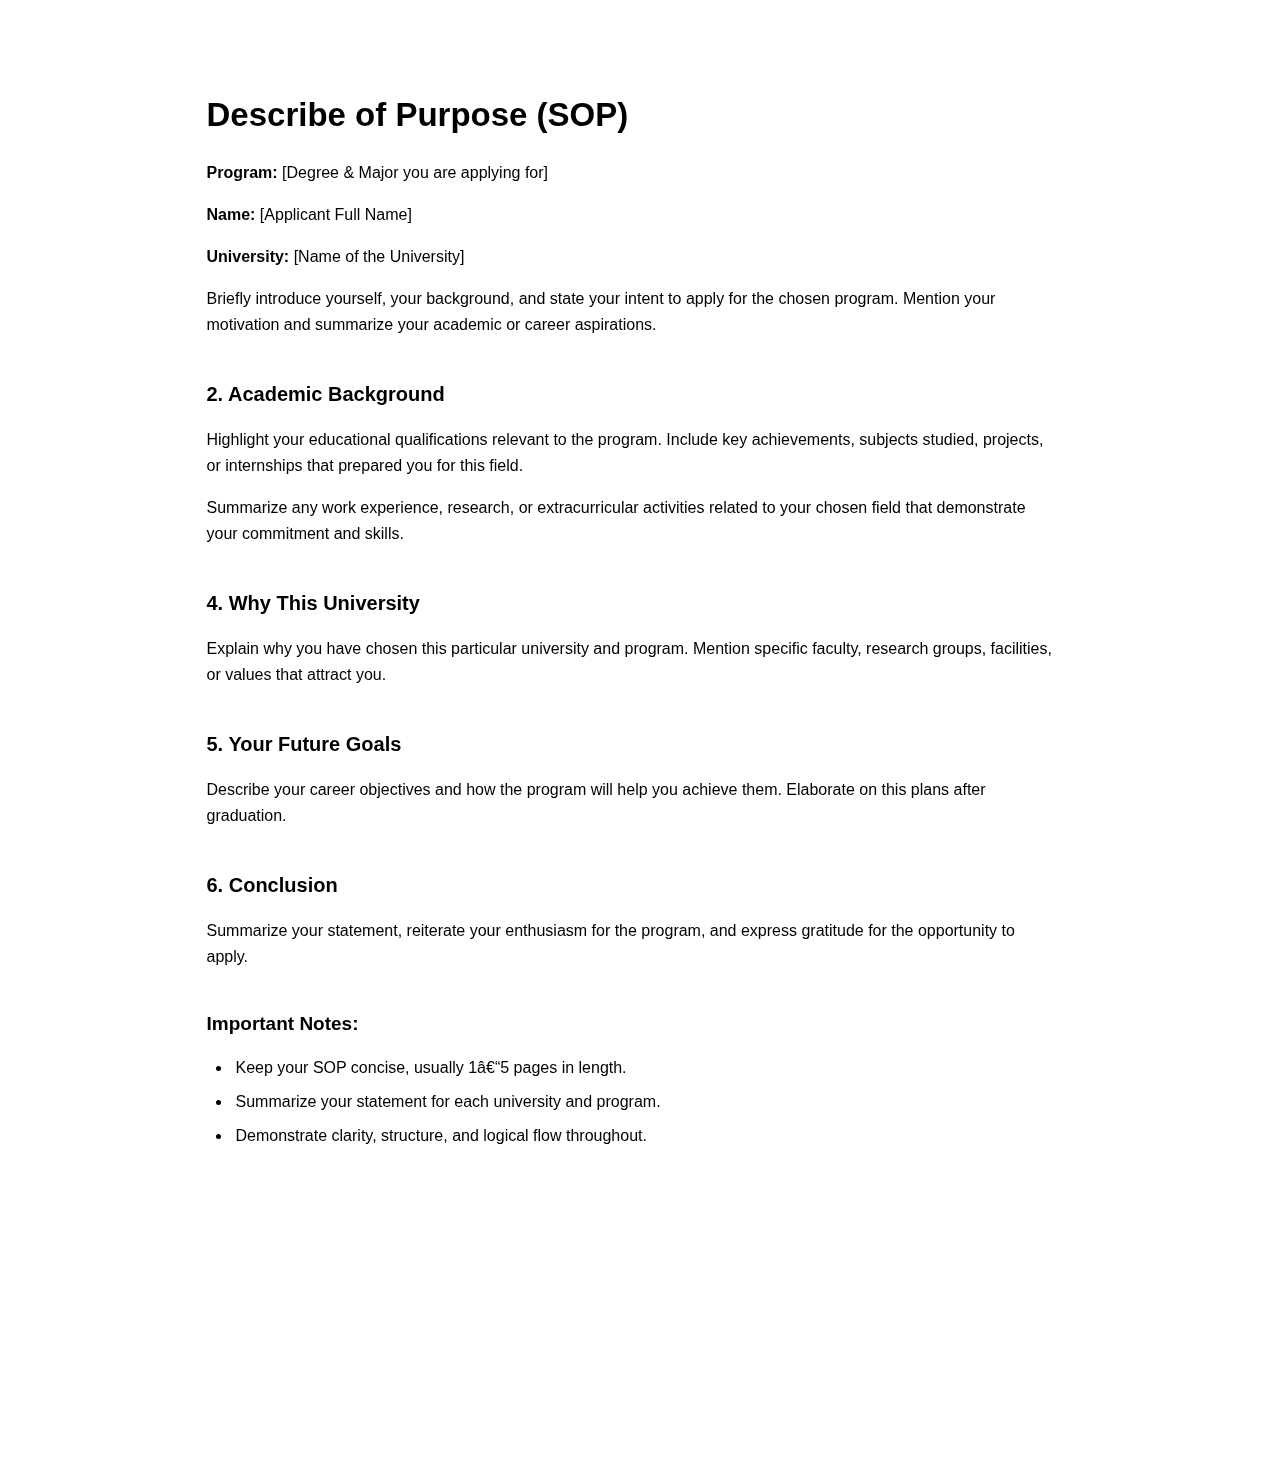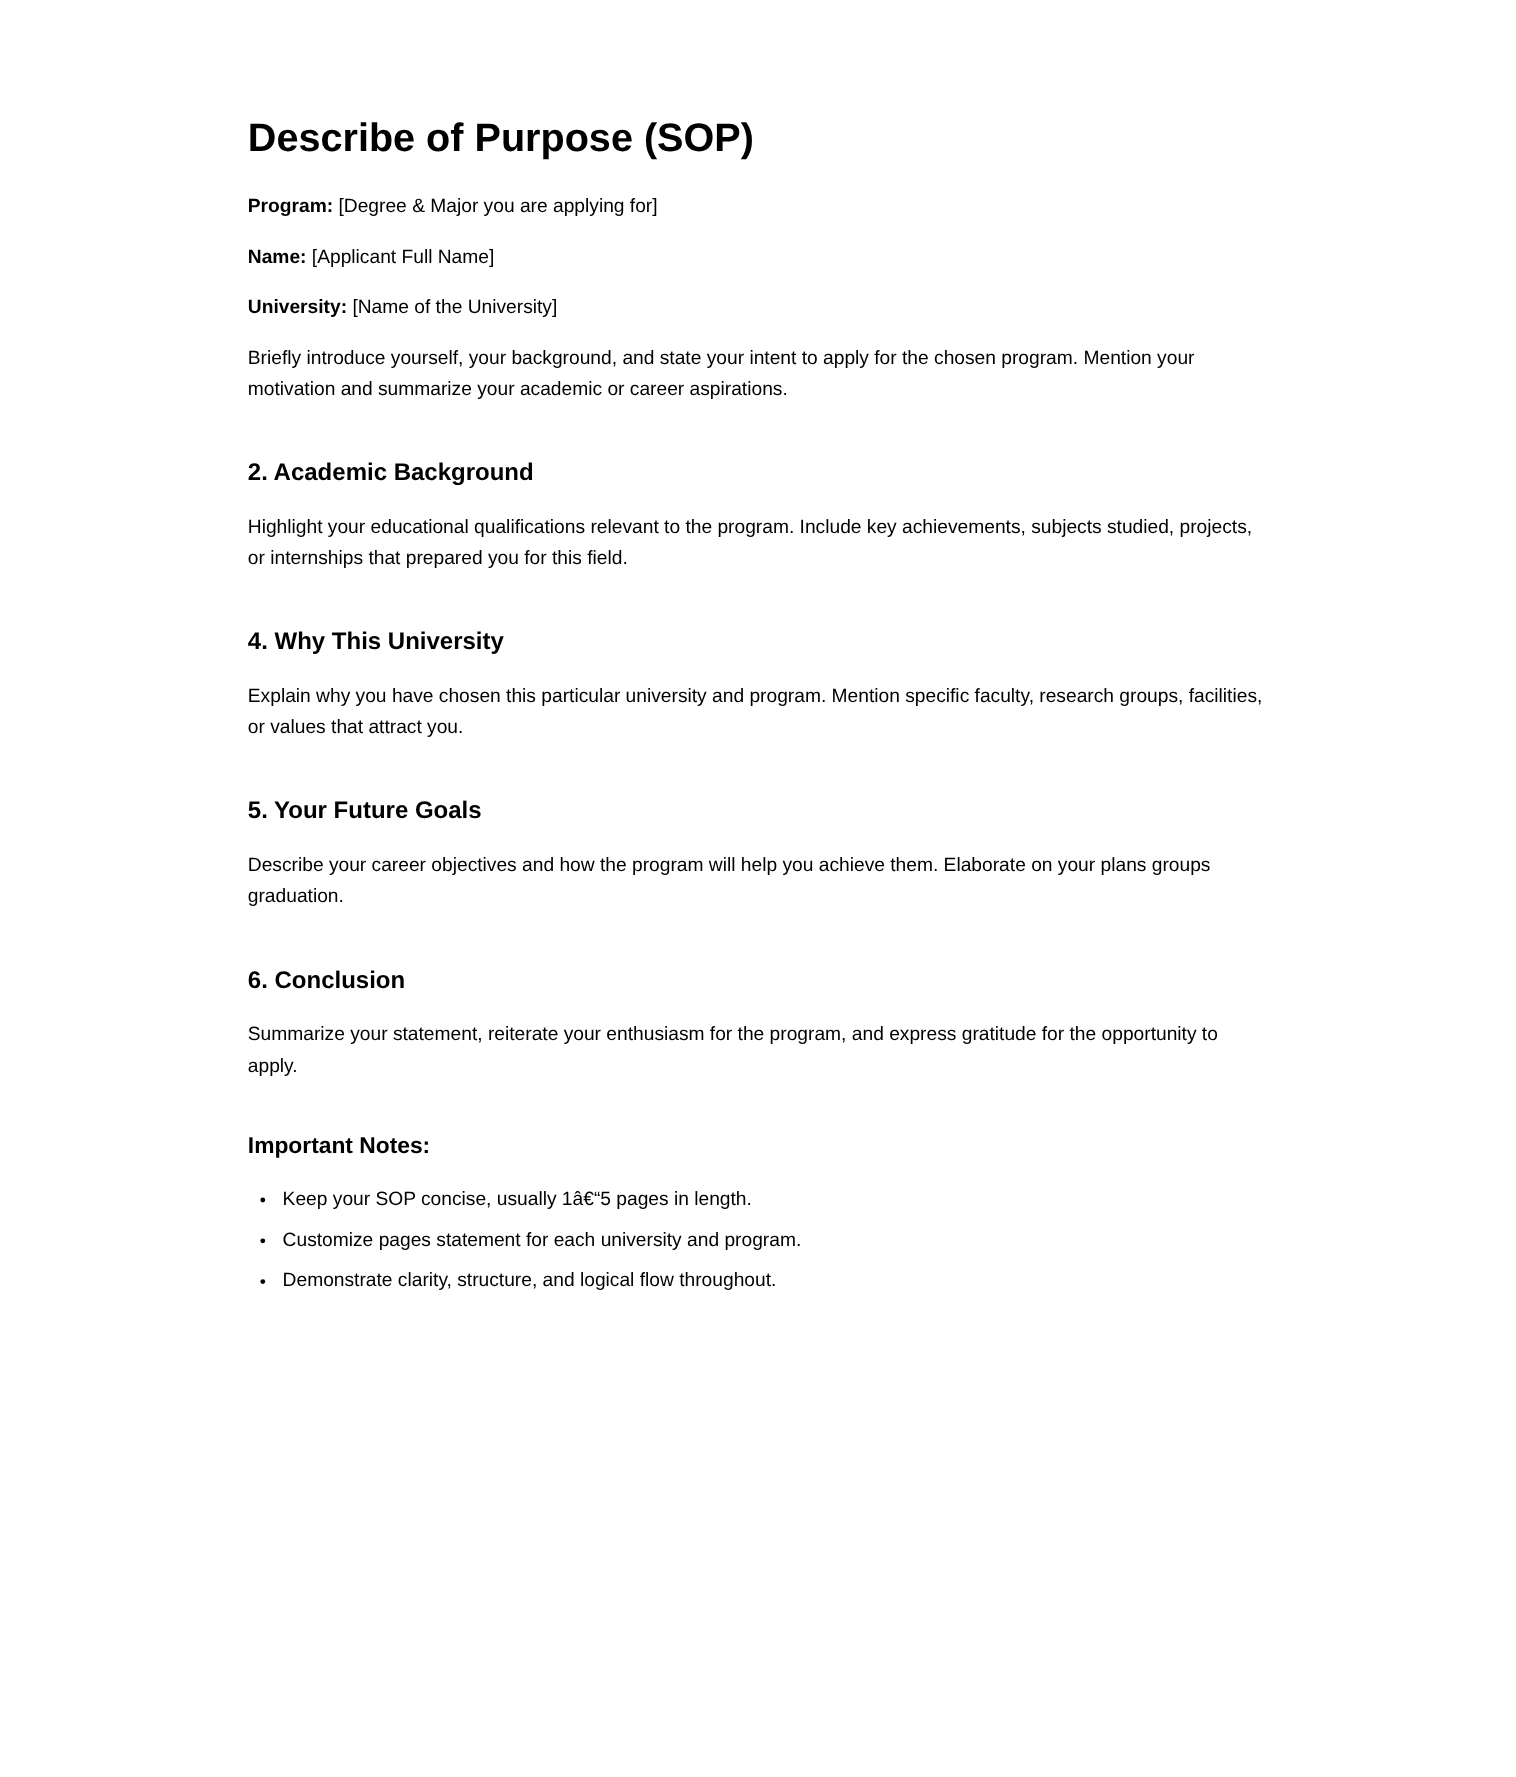--- a/index.html
+++ b/index.html
@@ -70,30 +70,31 @@
 
   <p class="meta-line"><span class="label">Name:</span> <span>[Applicant Full Name]</span></p>
 
   <p class="meta-line"><span class="label">University:</span> <span>[Name of the University]</span></p>
 
   <p class="section-body">Briefly introduce yourself, your background, and state your intent to apply for the chosen program. Mention your motivation and summarize your academic or career aspirations.</p>
 
   <h2 class="section-heading">2. Academic Background</h2>
   <p class="section-body">Highlight your educational qualifications relevant to the program. Include key achievements, subjects studied, projects, or internships that prepared you for this field.</p>
 
+  <p class="section-body">Summarize any work experience, research, or extracurricular activities related to your chosen field that demonstrate your commitment and skills.</p>
 
   <h2 class="section-heading">4. Why This University</h2>
   <p class="section-body">Explain why you have chosen this particular university and program. Mention specific faculty, research groups, facilities, or values that attract you.</p>
 
   <h2 class="section-heading">5. Your Future Goals</h2>
-  <p class="section-body">Describe your career objectives and how the program will help you achieve them. Elaborate on your plans groups graduation.</p>
+  <p class="section-body">Describe your career objectives and how the program will help you achieve them. Elaborate on this plans after graduation.</p>
 
   <h2 class="section-heading">6. Conclusion</h2>
   <p class="section-body">Summarize your statement, reiterate your enthusiasm for the program, and express gratitude for the opportunity to apply.</p>
 
   <h3 class="notes-heading">Important Notes:</h3>
   <ul class="notes-list">
     <li>Keep your SOP concise, usually 1â€“5 pages in length.</li>
-    <li>Customize pages statement for each university and program.</li>
+    <li>Summarize your statement for each university and program.</li>
     <li>Demonstrate clarity, structure, and logical flow throughout.</li>
   </ul>
 
 </div>
 
 </body></html>

